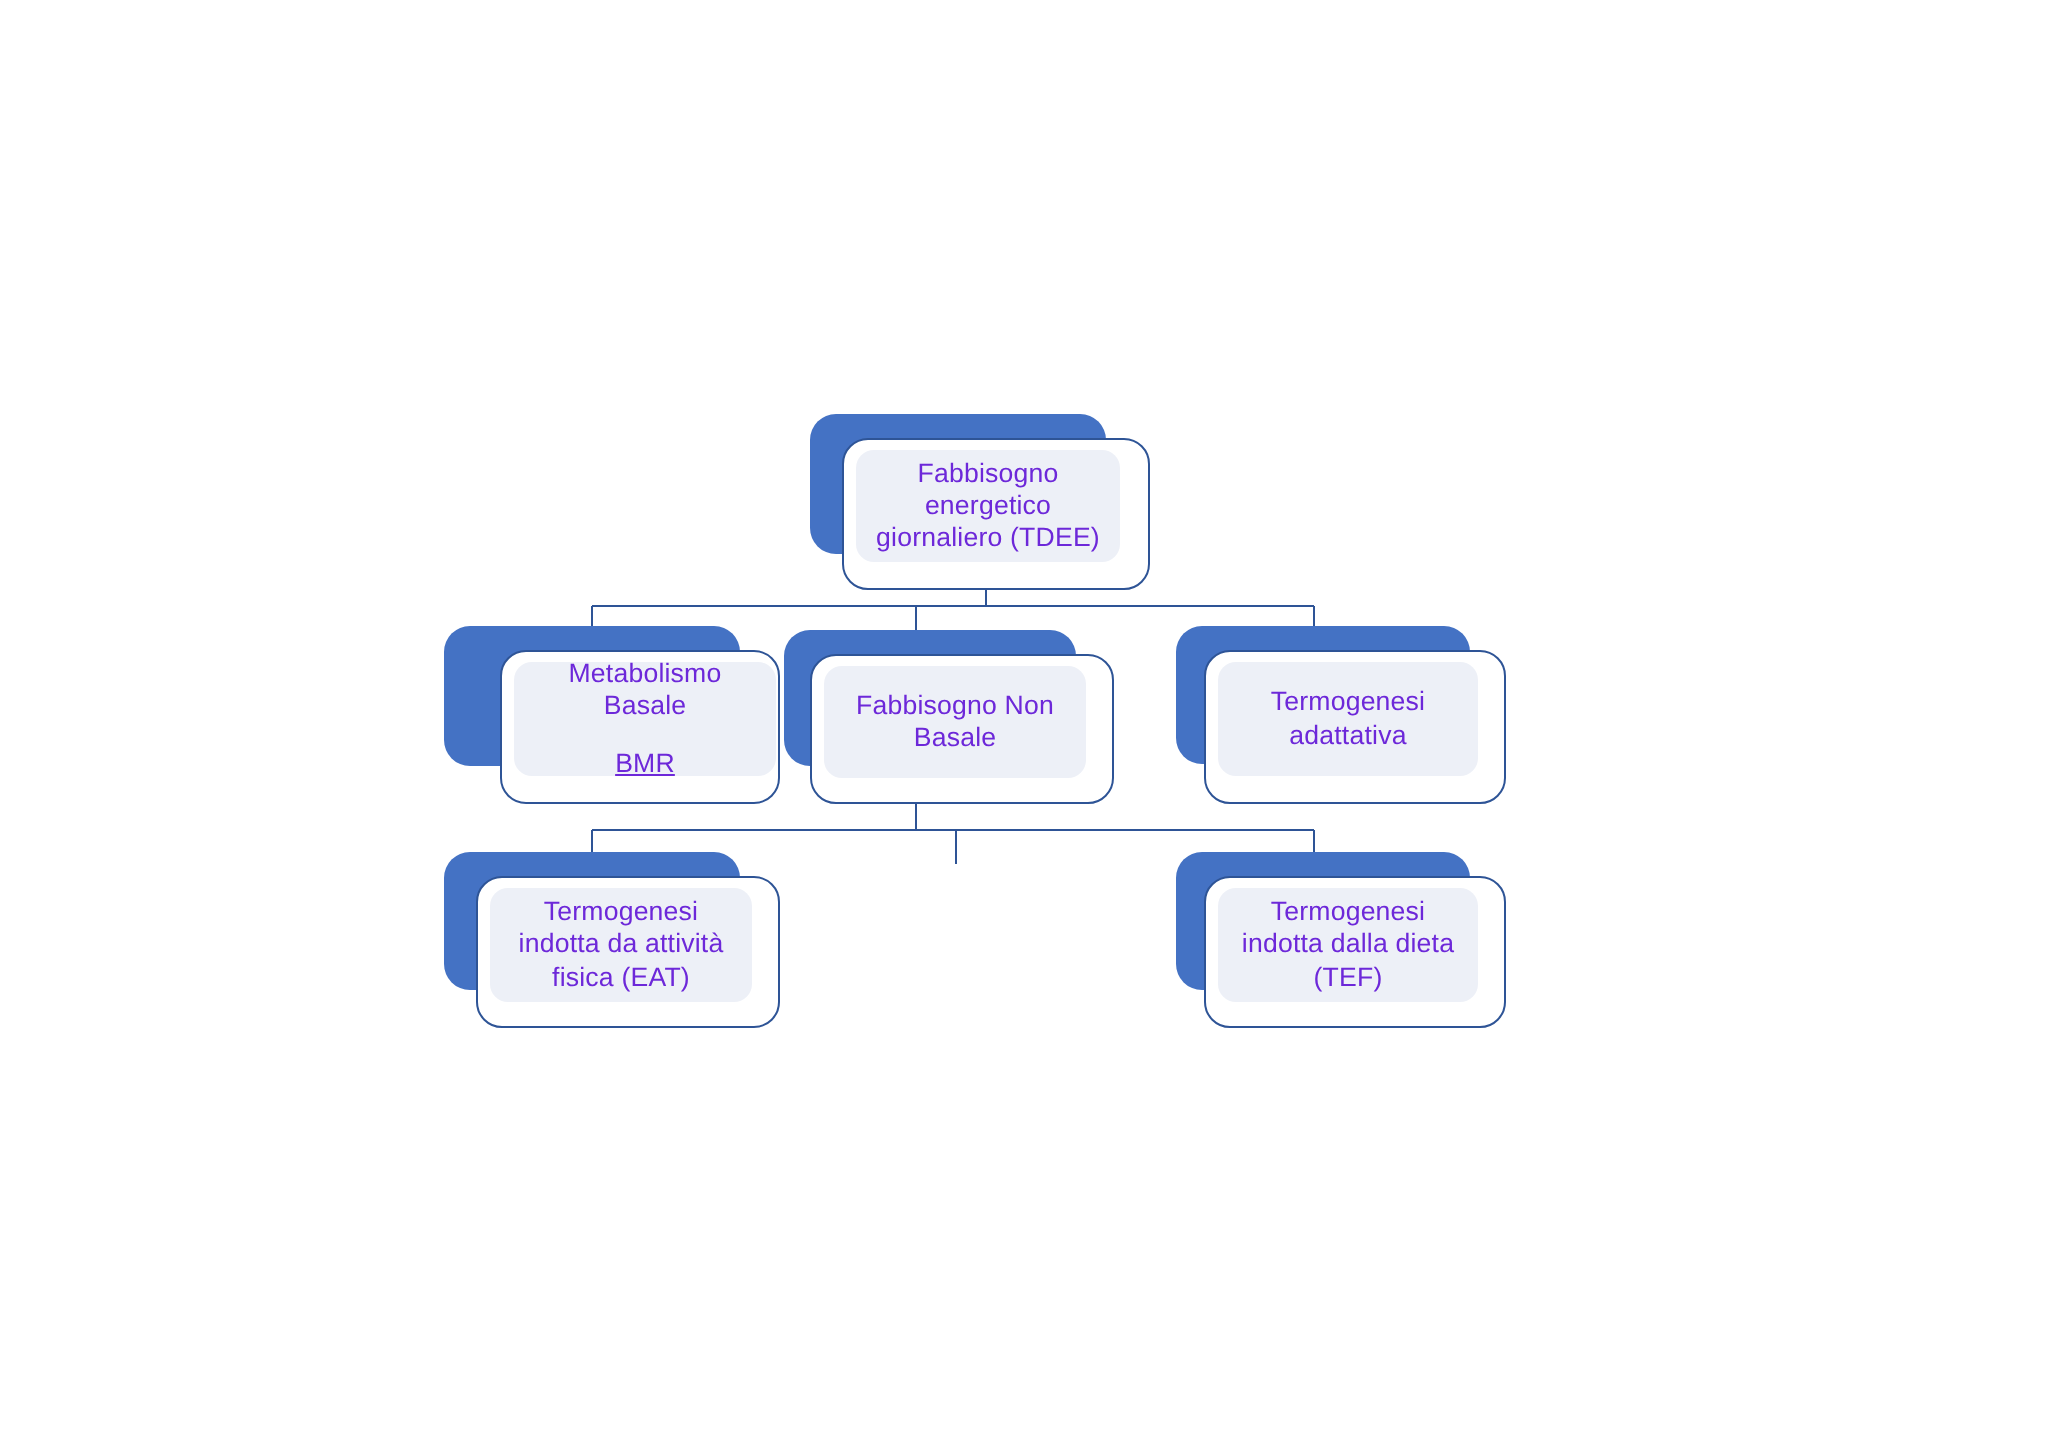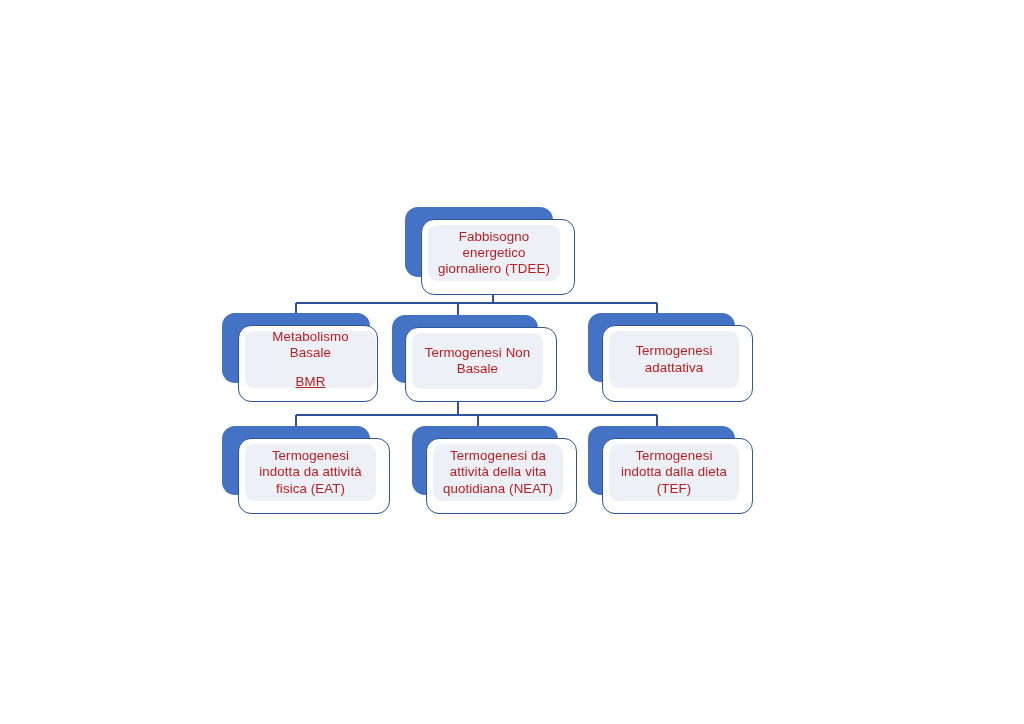--- a/index.html
+++ b/index.html
@@ -48,21 +48,21 @@
   .node-fill {
     position: absolute;
     border-radius: 9px;
     background: #EDF0F7;
     box-sizing: border-box;
     display: flex;
     align-items: center;
     justify-content: center;
   }
   .node-label {
-    color: #b91c1c;
+    color: #6d28d9;
     font-size: 13.3px;
     line-height: 1.22;
     text-align: center;
     letter-spacing: 0.1px;
     white-space: pre-line;
     padding: 0 4px;
   }
   .node-label.two-part {
     display: block;
   }
@@ -100,36 +100,36 @@
       <div class="node-fill" style="left:6px; top:5px; width:132px; height:56px;">
         <span class="node-label">Fabbisogno
 energetico
 giornaliero (TDEE)</span>
       </div>
     </div>
   </div>
 
   <div class="node" style="left:222px; top:313px; width:168px; height:89px;">
     <div class="node-shadow" style="width:148px; height:70px;"></div>
-    <div class="node-card" style="left:16px; top:12px; width:140px; height:77px;">
+    <div class="node-card" style="left:28px; top:12px; width:140px; height:77px;">
       <div class="node-fill" style="left:6px; top:5px; width:131px; height:57px;">
         <span class="node-label two-part">
           <span>Metabolismo
 Basale</span>
           <span class="label-sub">BMR</span>
         </span>
       </div>
     </div>
   </div>
 
   <div class="node" style="left:392px; top:315px; width:165px; height:87px;">
     <div class="node-shadow" style="width:146px; height:68px;"></div>
     <div class="node-card" style="left:13px; top:12px; width:152px; height:75px;">
       <div class="node-fill" style="left:6px; top:5px; width:131px; height:56px;">
-        <span class="node-label">Termogenesi Non
+        <span class="node-label">Fabbisogno Non
 Basale</span>
       </div>
     </div>
   </div>
 
   <div class="node" style="left:588px; top:313px; width:165px; height:89px;">
     <div class="node-shadow" style="width:147px; height:69px;"></div>
     <div class="node-card" style="left:14px; top:12px; width:151px; height:77px;">
       <div class="node-fill" style="left:6px; top:5px; width:130px; height:57px;">
         <span class="node-label">Termogenesi
@@ -142,30 +142,20 @@
     <div class="node-shadow" style="width:148px; height:69px;"></div>
     <div class="node-card" style="left:16px; top:12px; width:152px; height:76px;">
       <div class="node-fill" style="left:6px; top:5px; width:131px; height:57px;">
         <span class="node-label">Termogenesi
 indotta da attività
 fisica (EAT)</span>
       </div>
     </div>
   </div>
 
-  <div class="node" style="left:412px; top:426px; width:165px; height:88px;">
-    <div class="node-shadow" style="width:146px; height:69px;"></div>
-    <div class="node-card" style="left:14px; top:12px; width:151px; height:76px;">
-      <div class="node-fill" style="left:6px; top:5px; width:130px; height:57px;">
-        <span class="node-label">Termogenesi da
-attività della vita
-quotidiana (NEAT)</span>
-      </div>
-    </div>
-  </div>
 
   <div class="node" style="left:588px; top:426px; width:165px; height:88px;">
     <div class="node-shadow" style="width:147px; height:69px;"></div>
     <div class="node-card" style="left:14px; top:12px; width:151px; height:76px;">
       <div class="node-fill" style="left:6px; top:5px; width:130px; height:57px;">
         <span class="node-label">Termogenesi
 indotta dalla dieta
 (TEF)</span>
       </div>
     </div>

